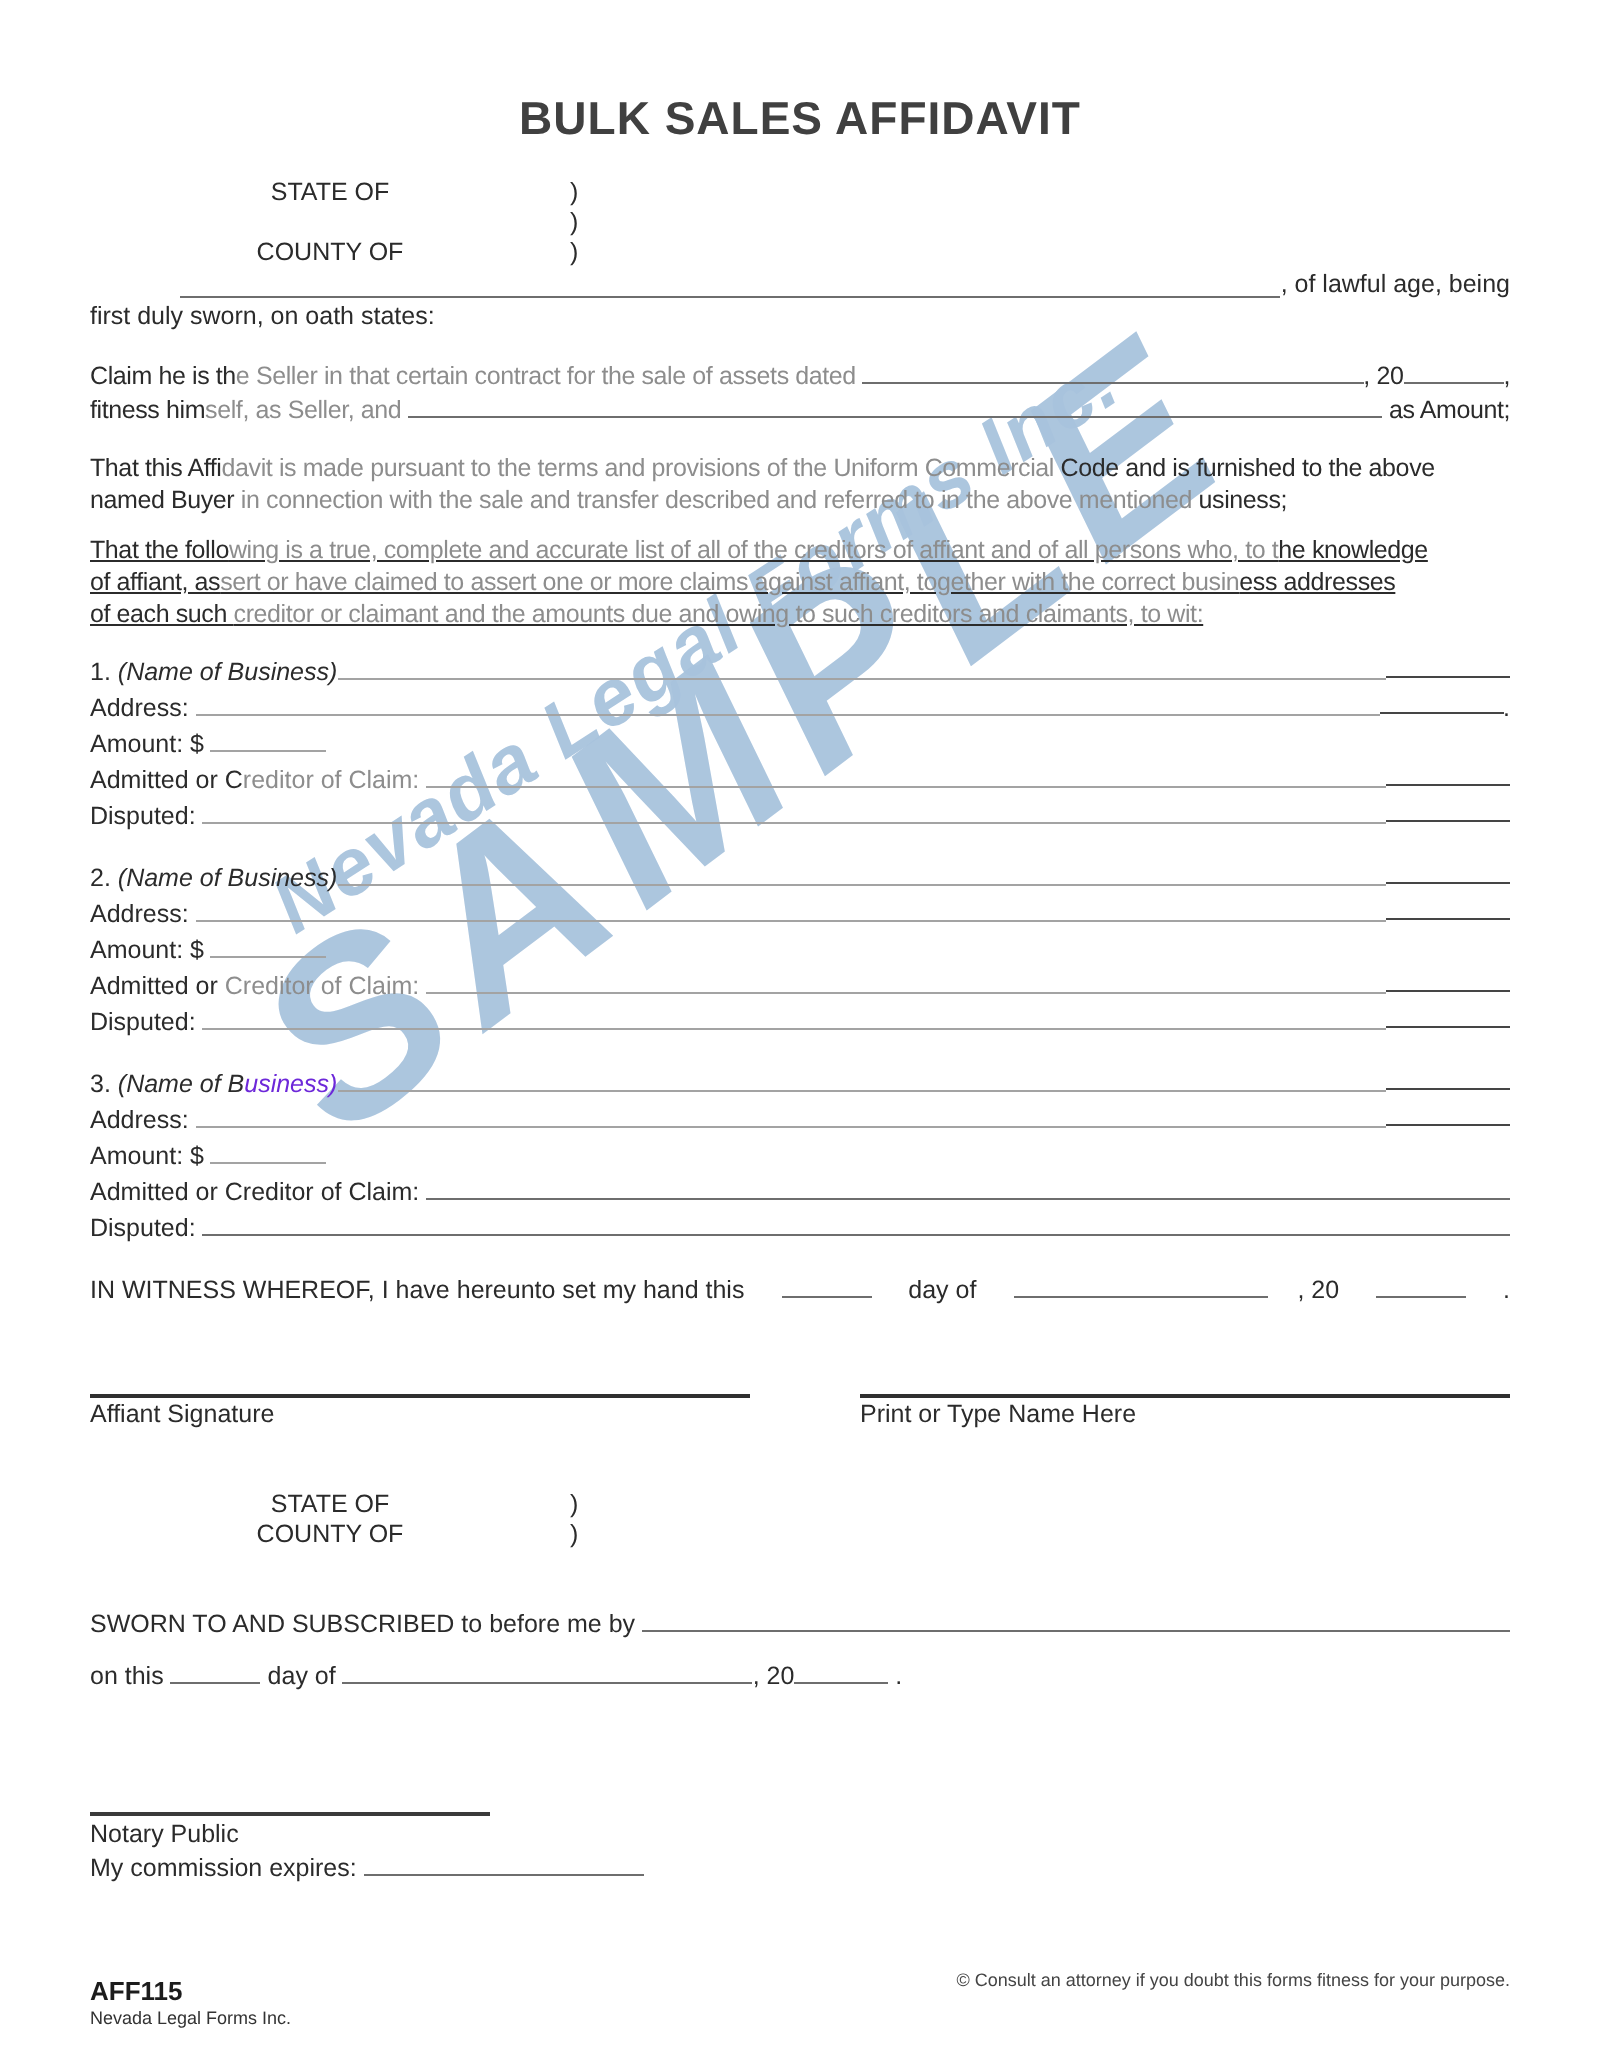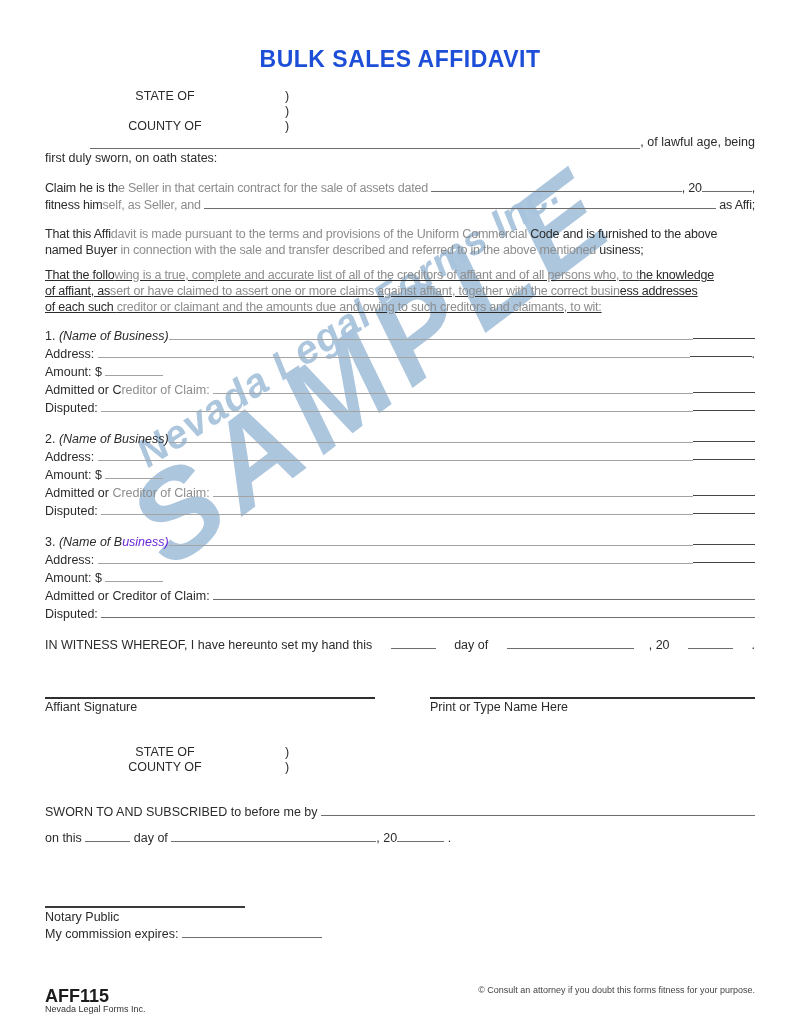--- a/index.html
+++ b/index.html
@@ -12,21 +12,21 @@
   }
   
   .wm {
     position:absolute; z-index:0; font-weight:bold; font-style:italic;
     white-space:nowrap; text-align:center; opacity:.95; pointer-events:none;
   }
   .wm-company { left:88px; top:300px; width:520px; font-size:40px; letter-spacing:1px; transform:rotate(-33deg); }
   .wm-sample  { left:57px; top:296px; width:630px; font-size:122px; letter-spacing:10px; transform:rotate(-37deg); }
   
   .content { position:relative; z-index:1; padding:0 45px; }
-  .title { padding-top:46px; text-align:center; font-size:23px; font-weight:bold; letter-spacing:.5px; color:#1d4ed8; }
+  .title { padding-top:46px; text-align:center; font-size:23px; font-weight:bold; letter-spacing:.5px; color:#404040; }
   .fline { display:flex; align-items:baseline; white-space:pre; line-height:16px; }
   .seg { flex:0 0 auto; }
   .d  { color:#2b2b2b; }
   .l  { color:#8d8d8d; }
   .di { color:#2b2b2b; font-style:italic; }
   .li { color:#6d28d9; font-style:italic; }
   .para .seg { letter-spacing:-0.2px; }
   .blank { flex:0 0 auto; height:13px; border-bottom:1px solid #999; }
   .blank.fill { flex:1 1 auto; }
   .bl { border-color:#a3a3a3; }
@@ -43,21 +43,21 @@
   .sig-l { width:330px; }
   .sig-gap { width:55px; }
   .sig-r { flex:1; }
   .sigline { border-bottom:2px solid #2f2f2f; height:14px; }
   .siglabels { line-height:15px; margin-top:1px; }
   
   .notary-rule { width:200px; border-bottom:2px solid #3a3a3a; height:10px; }
   .notary-label { line-height:15px; margin-top:2px; }
   
   .footer-left { margin-top:46px; }
-  .form-number { font-size:18px; font-weight:bold; color:#1c1c1c; line-height:16px; }
+  .form-number { font-size:13px; font-weight:bold; color:#1c1c1c; line-height:16px; }
   .footer-co { font-size:9px; color:#333; line-height:11px; }
   .disclaimer { position:absolute; right:45px; top:985px; font-size:9px; color:#444; }
 </style>
 </head>
 <body>
 
 <div class="page">
 
   <div class="wm wm-company" style="color: rgb(168, 195, 221);">Nevada Legal Forms Inc.</div>
   <div class="wm wm-sample" style="color: rgb(168, 195, 221);">SAMPLE</div>
@@ -79,21 +79,21 @@
         <span class="jlabel">COUNTY OF</span>
         <span>)</span>
       </div>
     </div>
 
     <div class="fline" style="align-items:center;"><span class="spacer" style="width: 45px;"></span><span class="blank bm fill"></span><span class="seg d">, of lawful age, being</span></div>
     <div class="fline"><span class="seg d">first duly sworn, on oath states:</span></div>
 
     <div style="margin-top:13px;">
       <div class="fline para"><span class="seg d">Claim he is th</span><span class="seg l">e Seller in that certain contract for the sale of assets dated </span><span class="blank bm fill"></span><span class="seg d">, 20</span><span class="blank bm" style="width: 50px;"></span><span class="seg d">,</span></div>
-      <div class="fline para"><span class="seg d">fitness him</span><span class="seg l">self, as Seller, and </span><span class="blank bm fill"></span><span class="seg d"> as Affi;</span></div>
+      <div class="fline para"><span class="seg d">fitness him</span><span class="seg l">self, as Seller, and </span><span class="blank bm fill"></span><span class="seg d"> as Amount;</span></div>
     </div>
 
     <div style="margin-top:13px;">
       <div class="fline para"><span class="seg d">That this Affi</span><span class="seg l">davit is made pursuant to the terms and provisions of the Uniform Commercial </span><span class="seg d">Code and is furnished to the above</span></div>
       <div class="fline para"><span class="seg d">named Buyer</span><span class="seg l"> in connection with the sale and transfer described and referred to in the above mentioned </span><span class="seg d">usiness;</span></div>
     </div>
 
     <div style="margin-top:9px;text-decoration:underline;">
       <div class="fline para"><span class="seg d">That the follo</span><span class="seg l">wing is a true, complete and accurate list of all of the creditors of affiant and of all persons who, to t</span><span class="seg d">he knowledge</span></div>
       <div class="fline para"><span class="seg d">of affiant, as</span><span class="seg l">sert or have claimed to assert one or more claims against affiant, together with the correct busin</span><span class="seg d">ess addresses</span></div>

